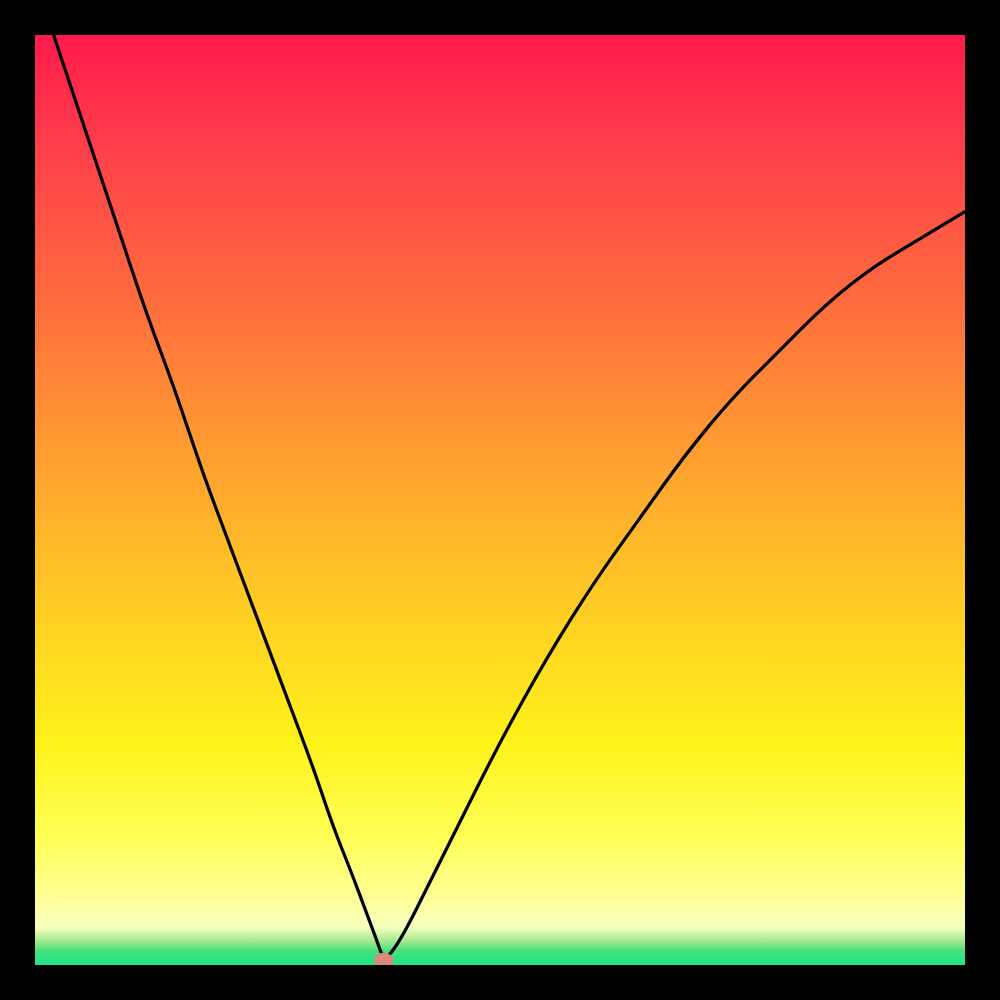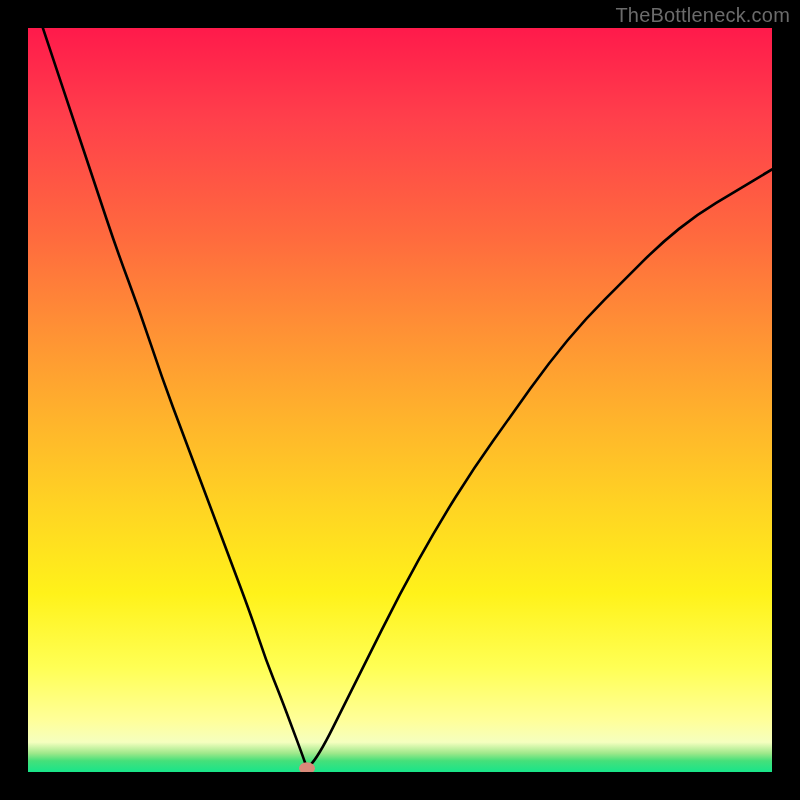--- a/index.html
+++ b/index.html
@@ -66,15 +66,14 @@
 
 <div class="frame">
 
   <div class="plot-area"></div>
 
   <svg class="curve-layer" viewBox="0 0 744 744">
     <path d="M 0.00 -44.64 Q 0.00 -44.64 11.16 -11.16 Q 22.32 22.32 33.48 55.80 Q 44.64 89.28 55.80 122.76 Q 66.96 156.24 78.12 189.72 Q 89.28 223.20 100.44 252.96 Q 111.60 282.72 122.76 316.20 Q 133.92 349.68 145.08 379.44 Q 156.24 409.20 167.40 438.96 Q 178.56 468.72 189.72 498.48 Q 200.88 528.24 212.04 558.00 Q 223.20 587.76 230.64 610.08 Q 238.08 632.40 245.52 651.00 Q 252.96 669.60 258.54 684.48 Q 264.12 699.36 268.96 712.38 Q 273.79 725.40 276.40 732.84 Q 279.00 740.28 282.72 736.56 Q 286.44 732.84 292.02 723.54 Q 297.60 714.24 305.04 699.36 Q 312.48 684.48 323.64 662.16 Q 334.80 639.84 353.40 602.64 Q 372.00 565.44 390.60 531.96 Q 409.20 498.48 427.80 468.72 Q 446.40 438.96 465.00 412.92 Q 483.60 386.88 502.20 360.84 Q 520.80 334.80 539.40 312.48 Q 558.00 290.16 576.60 271.56 Q 595.20 252.96 613.80 234.36 Q 632.40 215.76 651.00 200.88 Q 669.60 186.00 688.20 174.84 Q 706.80 163.68 725.40 152.52 T 744.00 141.36 " stroke="#000" stroke-width="2.6" fill="none" stroke-linecap="round" stroke-linejoin="round"></path>
     <ellipse cx="279.00" cy="740.28" rx="8" ry="6" fill="#d98a7a"></ellipse>
   </svg>
 
-  <div class="watermark">TheBottleneck.com</div>
 
 </div>
 
 </body></html>

